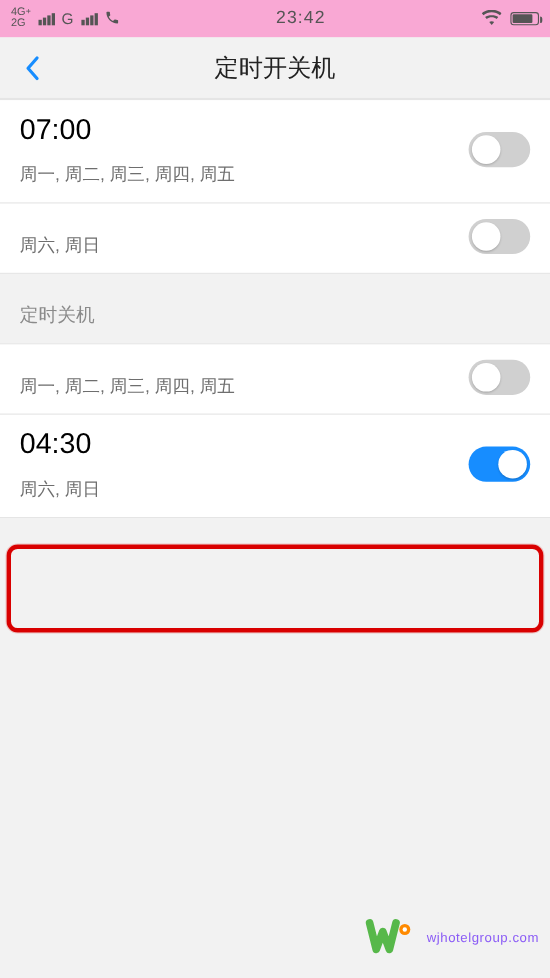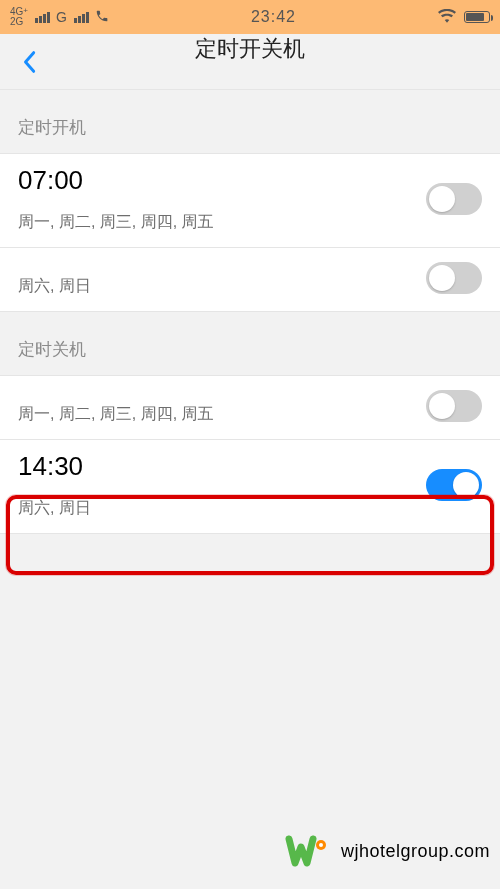--- a/index.html
+++ b/index.html
@@ -13,41 +13,42 @@
 
     
     .status-bar {
       height: 34px;
       display: flex;
       align-items: center;
       justify-content: space-between;
       padding: 0 10px;
       font-size: 14px;
       color: #555;
-      background: #fdba74;
+      background: #f9a8d4;
     }
     .status-left { display: flex; align-items: center; gap: 6px; }
     .net-stack { display: flex; flex-direction: column; line-height: 1; font-size: 10px; }
     .net-stack .sup { font-size: 8px; vertical-align: top; }
     .sig-bars { display: inline-flex; align-items: flex-end; gap: 1px; margin-left: 1px; }
     .sig-bars span { width: 3px; background: #555; display: inline-block; }
     .sig-bars span:nth-child(1){height:5px}
     .sig-bars span:nth-child(2){height:7px}
     .sig-bars span:nth-child(3){height:9px}
     .sig-bars span:nth-child(4){height:11px}
     .status-center { font-size: 16px; color: #555; letter-spacing: 1px; }
     .status-right { display: flex; align-items: center; gap: 8px; }
     .battery { width: 26px; height: 12px; border: 1.5px solid #555; border-radius: 3px; position: relative; }
     .battery::after { content:""; position:absolute; right:-4px; top:3px; width:2px; height:6px; background:#555; border-radius:0 2px 2px 0; }
     .battery-fill { position:absolute; left:1px; top:1px; bottom:1px; width:18px; background:#555; border-radius:1px; }
 
     
     .nav-bar {
       height: 56px;
       display: flex;
+      align-items: center;
       justify-content: center;
       position: relative;
       background: #f2f2f2;
       border-bottom: 1px solid #e5e5e5;
     }
     .back-btn {
       position: absolute;
       left: 14px;
       top: 50%;
       transform: translateY(-50%);
@@ -108,21 +109,21 @@
 
     
     .watermark {
       position: absolute;
       right: 10px; bottom: 14px;
       display: flex; align-items: center; gap: 10px;
     }
     .wm-logo { width: 46px; height: 46px; position: relative; }
     .wm-text { display: flex; flex-direction: column; line-height: 1.2; }
     .wm-title { font-size: 20px; font-weight: 700; color: #333; letter-spacing: 1px; }
-    .wm-sub { font-size: 18px; color: #000000; letter-spacing: .5px; }
+    .wm-sub { font-size: 12px; color: #8b5cf6; letter-spacing: .5px; }
   </style>
 </head>
 <body>
 
 <div class="status-bar">
   <div class="status-left">
     <div class="net-stack">
       <span><span>4G</span><span class="sup">+</span></span>
       <span>2G</span>
     </div>
@@ -161,21 +162,20 @@
 <div class="nav-bar">
   <div class="back-btn">
     <svg viewBox="0 0 12 20">
         <path fill="none" stroke="#178dff" stroke-width="2.5" stroke-linecap="round" stroke-linejoin="round" d="M10 2 L3 10 L10 18"></path>
       </svg>
   </div>
   <div class="nav-title">定时开关机</div>
 </div>
 
 <div class="section">
-  <div class="section-header">定时开机</div>
 
   <div class="row">
     <div class="row-text">
       <div class="row-time">07:00</div>
       <div class="row-days">周一, 周二, 周三, 周四, 周五</div>
     </div>
     <div class="toggle">
         <div class="knob"></div>
       </div>
   </div>
@@ -197,21 +197,21 @@
     <div class="row-text">
       <div class="row-days">周一, 周二, 周三, 周四, 周五</div>
     </div>
     <div class="toggle">
         <div class="knob"></div>
       </div>
   </div>
 
   <div class="row">
     <div class="row-text">
-      <div class="row-time">14:30</div>
+      <div class="row-time">04:30</div>
       <div class="row-days">周六, 周日</div>
     </div>
     <div class="toggle on">
         <div class="knob"></div>
       </div>
   </div>
 </div>
 
 <div class="highlight-frame"></div>
 

